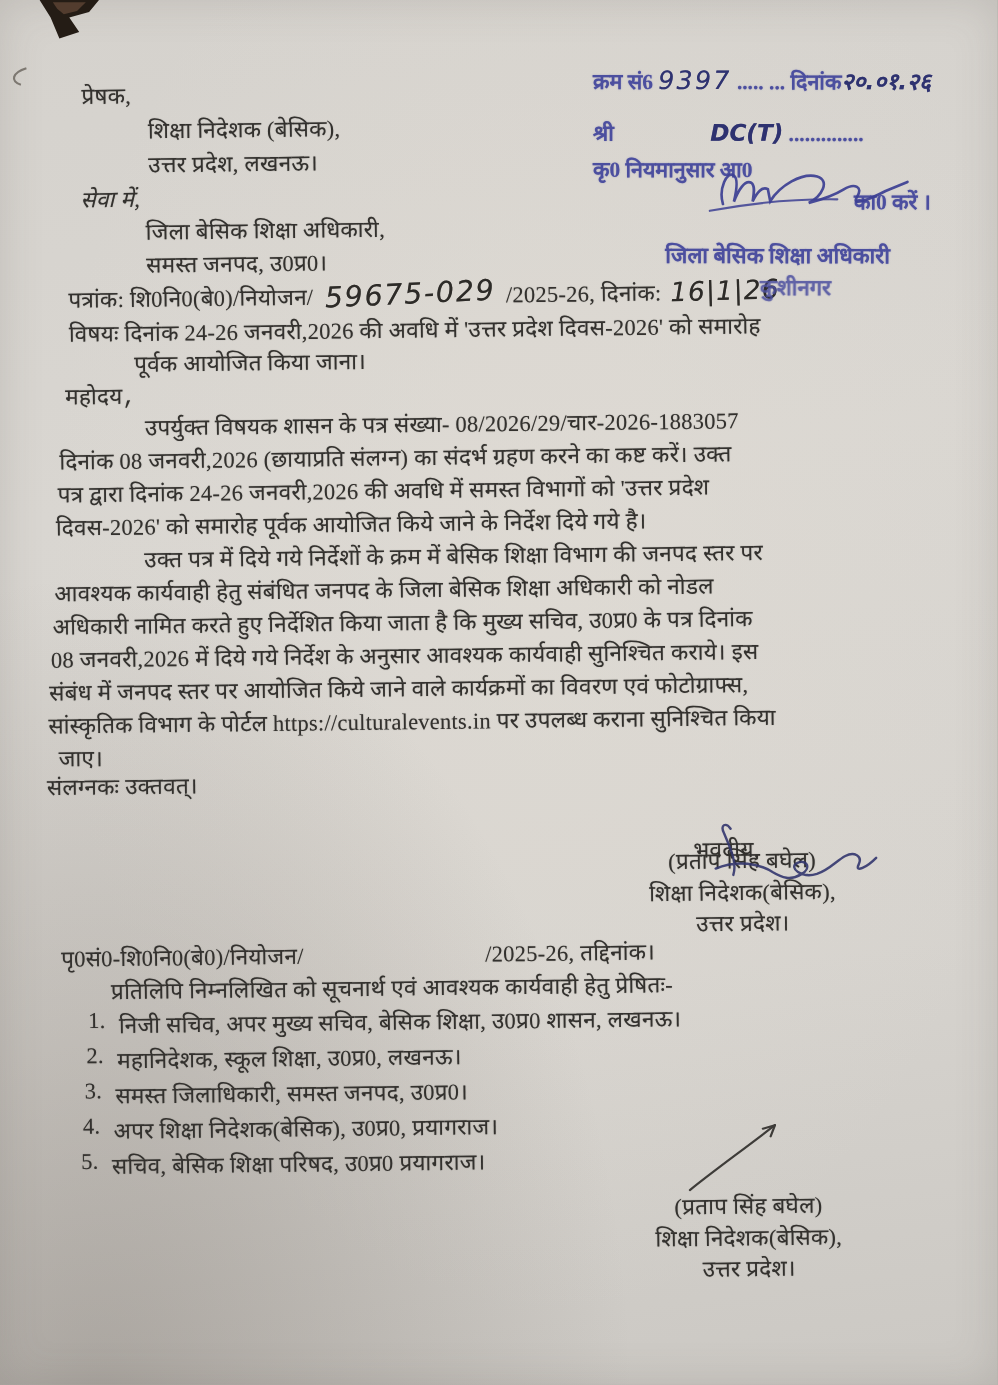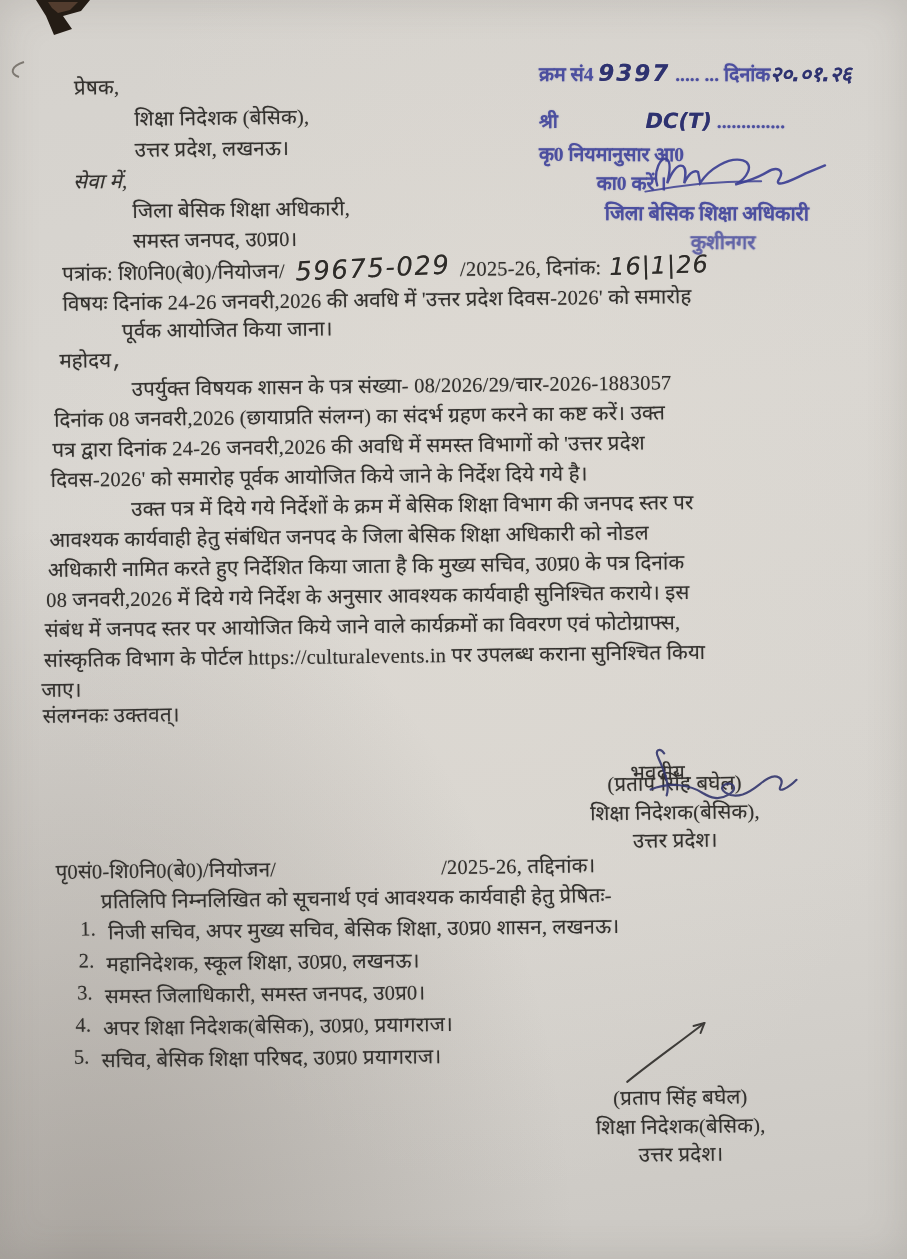--- a/index.html
+++ b/index.html
@@ -73,21 +73,21 @@
     <div class="abs txt" style="left:52px;top:400px;">दिनांक 08 जनवरी,2026 (छायाप्रति संलग्न) का संदर्भ ग्रहण करने का कष्ट करें। उक्त</div>
     <div class="abs txt" style="left:50px;top:430px;">पत्र द्वारा दिनांक 24-26 जनवरी,2026 की अवधि में समस्त विभागों को 'उत्तर प्रदेश</div>
     <div class="abs txt" style="left:48px;top:460px;">दिवस-2026' को समारोह पूर्वक आयोजित किये जाने के निर्देश दिये गये है।</div>
 
     <div class="abs txt" style="left:128px;top:490px;">उक्त पत्र में दिये गये निर्देशों के क्रम में बेसिक शिक्षा विभाग की जनपद स्तर पर</div>
     <div class="abs txt" style="left:46px;top:520px;">आवश्यक कार्यवाही हेतु संबंधित जनपद के जिला बेसिक शिक्षा अधिकारी को नोडल</div>
     <div class="abs txt" style="left:44px;top:550px;">अधिकारी नामित करते हुए निर्देशित किया जाता है कि मुख्य सचिव, उ0प्र0 के पत्र दिनांक</div>
     <div class="abs txt" style="left:42px;top:580px;">08 जनवरी,2026 में दिये गये निर्देश के अनुसार आवश्यक कार्यवाही सुनिश्चित कराये। इस</div>
     <div class="abs txt" style="left:40px;top:610px;">संबंध में जनपद स्तर पर आयोजित किये जाने वाले कार्यक्रमों का विवरण एवं फोटोग्राफ्स,</div>
     <div class="abs txt" style="left:39px;top:640px;">सांस्कृतिक विभाग के पोर्टल https://culturalevents.in पर उपलब्ध कराना सुनिश्चित किया</div>
-    <div class="abs txt" style="left:36px;top:670px;">जाए।</div>
+    <div class="abs txt" style="left:48px;top:670px;">जाए।</div>
 
     <div class="abs txt" style="left:37px;top:696px;">संलग्नकः उक्तवत्।</div>
 
     <div class="abs txt" style="left:624px;top:760px;">भवदीय,</div>
 
     <div class="abs txt sigblock" style="left:548px;top:772px;">
       <div>(प्रताप सिंह बघेल)</div>
       <div>शिक्षा निदेशक(बेसिक),</div>
       <div>उत्तर प्रदेश।</div>
     </div>
@@ -128,34 +128,34 @@
     </svg>
 
     <div class="abs txt sigblock" style="left:550px;top:1086px;">
       <div>(प्रताप सिंह बघेल)</div>
       <div>शिक्षा निदेशक(बेसिक),</div>
       <div>उत्तर प्रदेश।</div>
     </div>
 
     <div class="abs" style="left:540px;top:62px;transform:rotate(0.8deg);">
       <div class="stamp" style="position:relative;white-space:nowrap;">
-        <span>क्रम सं4</span>
-        <span class="hand hand-blue" style="font-size:23px;font-weight:bold;letter-spacing:2px;">9397</span>
+        <span>क्रम सं6</span>
+        <span class="hand hand-blue" style="font-size:23px;font-weight:normal;letter-spacing:2px;">9397</span>
         <span>..... ...</span>
         <span>दिनांक</span><span class="hand hand-blue" style="font-size:21px;font-weight:bold;">२०.०१.२६</span>
       </div>
       <div class="stamp" style="position:relative;margin-top:20px;white-space:nowrap;">
         <span>श्री</span>
         <span style="display:inline-block;width:78px;"></span>
         <span class="hand hand-blue" style="font-size:21px;font-weight:bold;">DC(T)</span>
         <span>..............</span>
       </div>
       <div class="stamp" style="position:relative;margin-top:6px;">कृ0 नियमानुसार आ0</div>
-      <div class="stamp" style="position:relative;margin-top:2px;margin-left:58px;">का0 करें ।</div>
-      <div class="stamp" style="position:relative;margin-top:3px;margin-left:66px;font-size:20px;">जिला बेसिक शिक्षा अधिकारी</div>
+      <div class="stamp" style="position:relative;margin-top:2px;margin-left:58px;text-align:right;">का0 करें ।</div>
+      <div class="stamp" style="position:relative;margin-top:22px;margin-left:66px;font-size:20px;">जिला बेसिक शिक्षा अधिकारी</div>
       <div class="stamp stamp-fuzzy" style="position:relative;margin-top:2px;margin-left:152px;font-size:20px;">कुशीनगर</div>
     </div>
 
     <svg style="left:640px;top:148px;" width="200" height="60" viewBox="0 0 200 60">
       <path d="M18,40 C14,26 22,10 28,14 C33,17 30,30 28,38 C32,28 38,18 44,21 C48,24 46,32 45,38 C49,30 54,24 59,27 L61,38 C70,24 90,12 104,16 C116,20 108,34 96,40 C104,38 118,34 128,28 C138,22 146,26 140,35 C134,44 150,38 166,30 L186,22" stroke="#3c3f93" stroke-width="2.4" fill="none" stroke-linecap="round" opacity="0.92"></path>
       <path d="M6,46 C40,40 80,36 122,37" stroke="#3c3f93" stroke-width="2" fill="none" stroke-linecap="round" opacity="0.85"></path>
     </svg>
 
   </div>
 </div>

